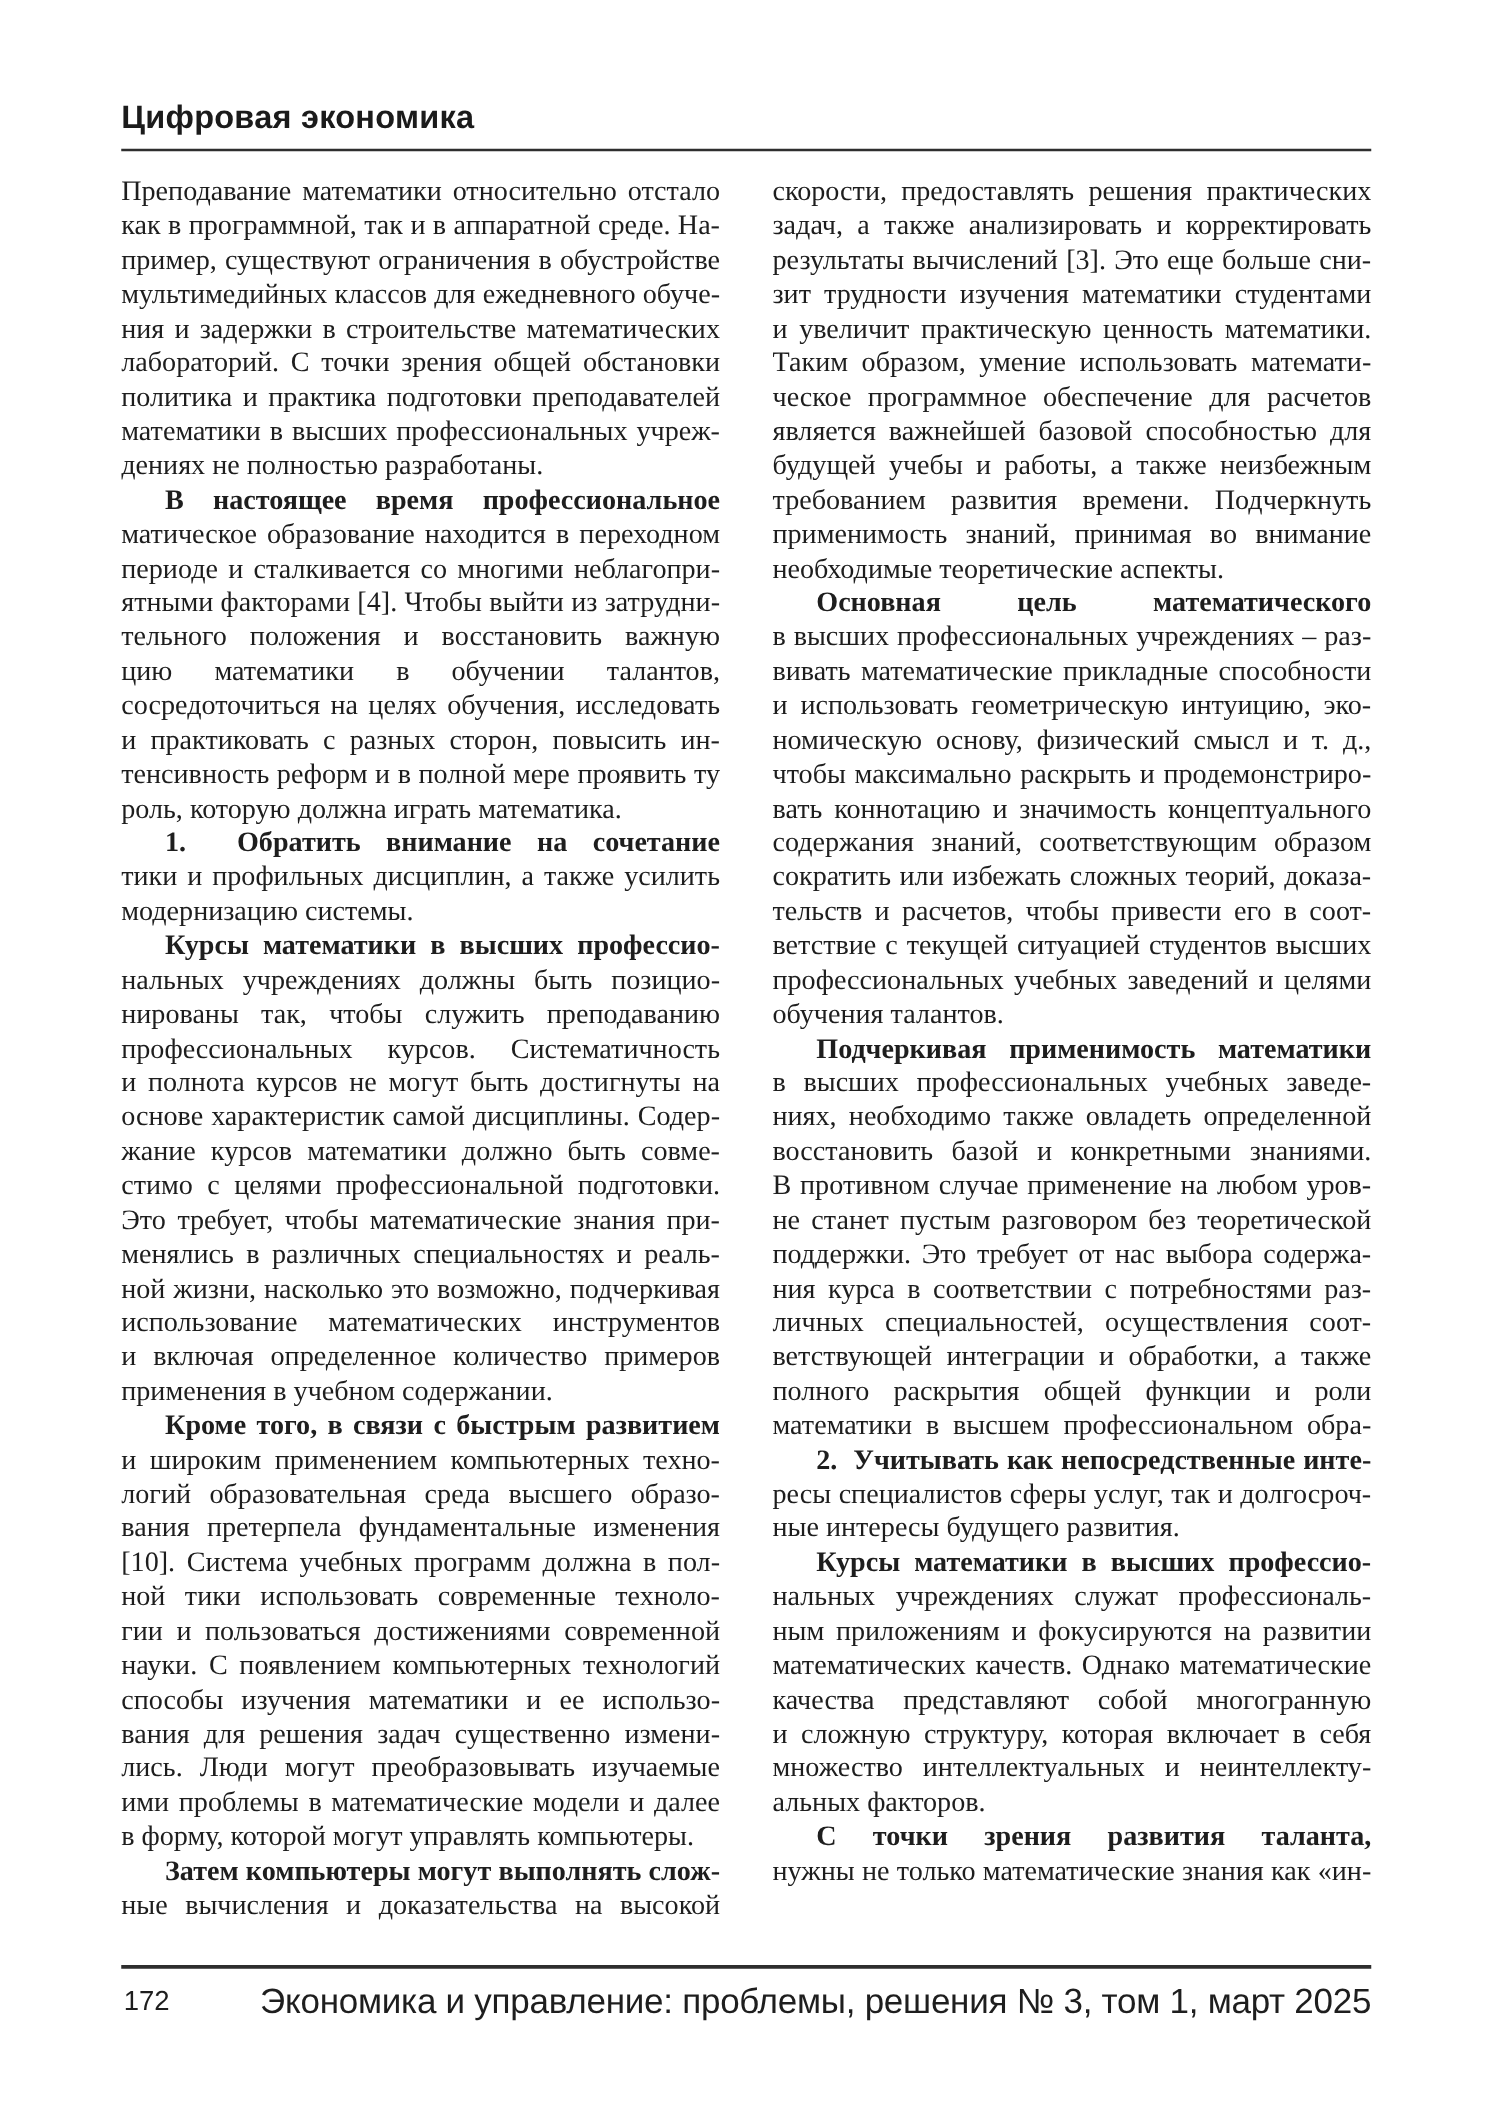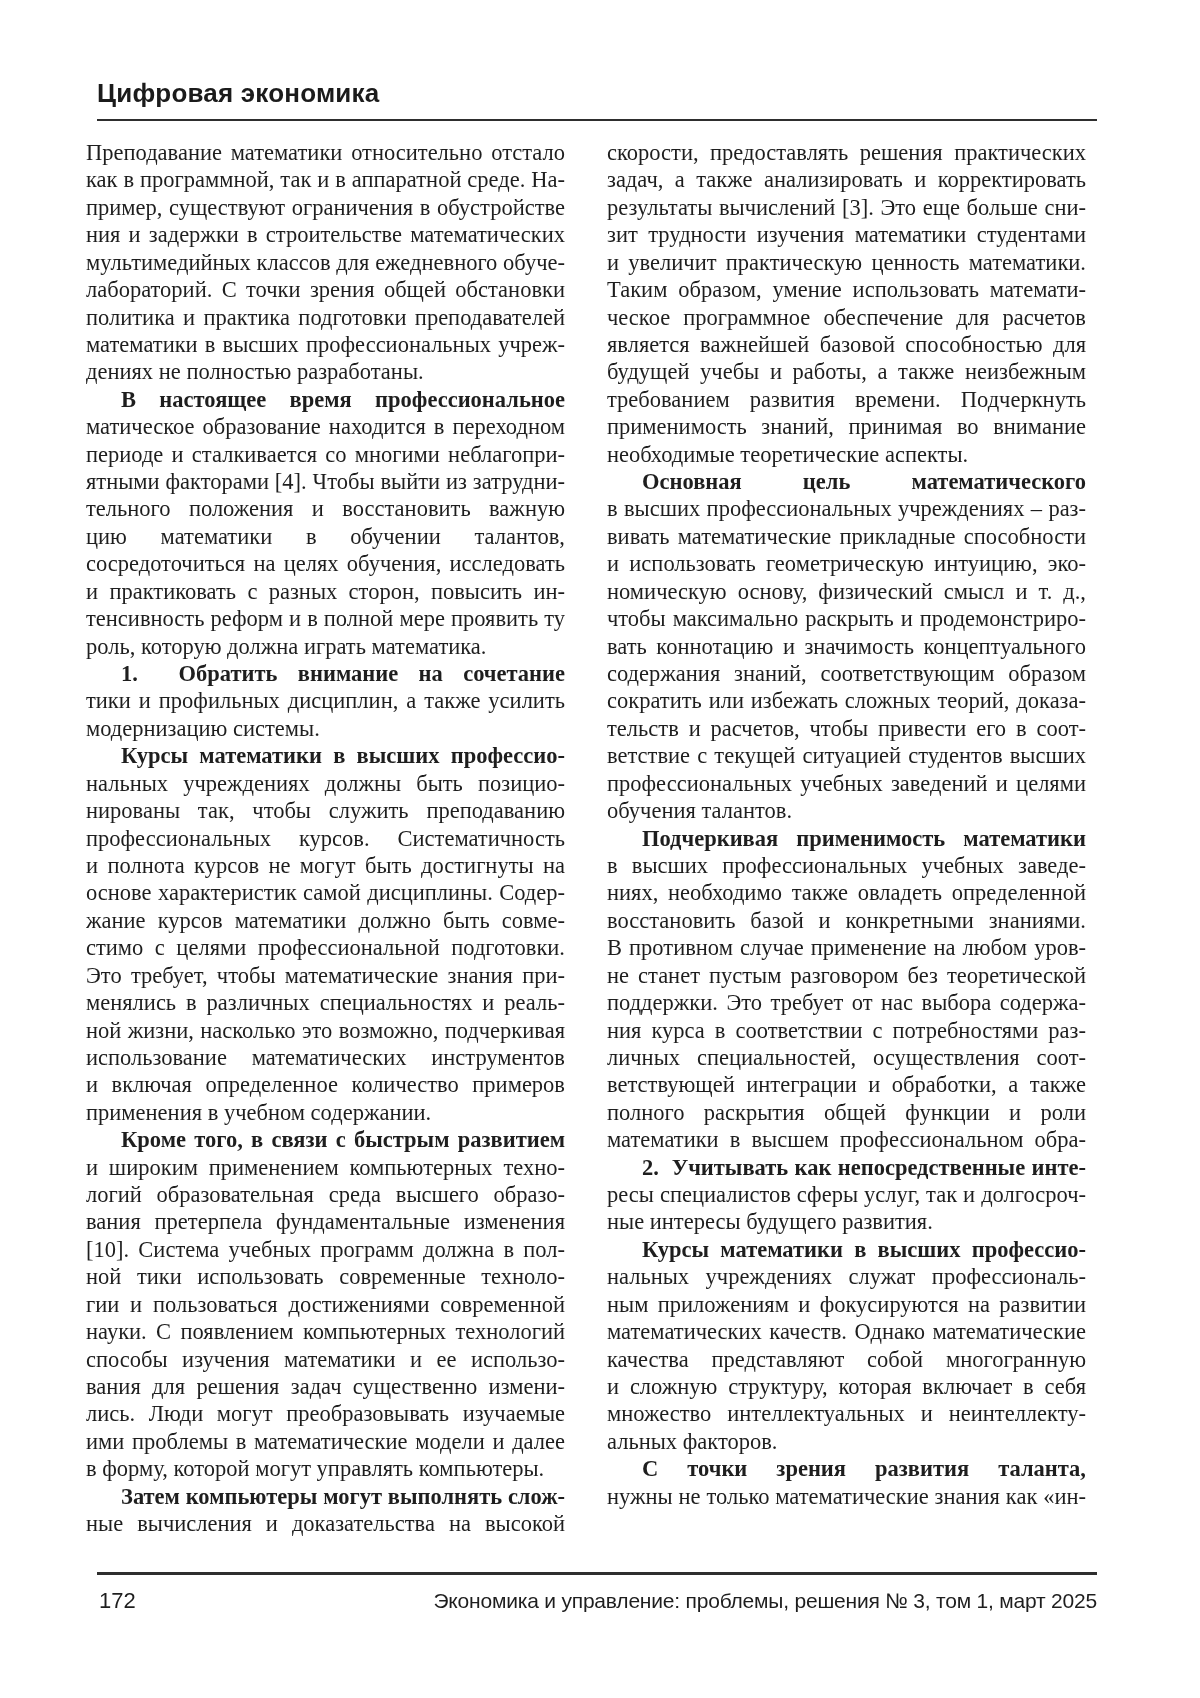--- a/index.html
+++ b/index.html
@@ -31,21 +31,21 @@
   .header-rule {
     position: absolute;
     left: 97px;
     top: 119px;
     width: 1000px;
     height: 2px;
     background: #2e2e2e;
   }
   .columns {
     position: absolute;
-    left: 86px;
+    left: 97px;
     top: 139px;
     width: 1000px;
     display: flex;
     gap: 42px;
   }
   .col {
     width: 479px;
   }
   .line {
     height: 27.43px;
@@ -73,21 +73,21 @@
     font-family: "Liberation Sans", sans-serif;
     font-size: 22px;
     line-height: 26px;
     color: #1e1e1e;
   }
   .journal-line {
     position: absolute;
     right: 103px;
     top: 1588px;
     font-family: "Liberation Sans", sans-serif;
-    font-size: 21px;
+    font-size: 28px;
     line-height: 26px;
     letter-spacing: -0.2px;
     color: #1e1e1e;
     white-space: nowrap;
     text-align: center;
   }
 </style>
 </head>
 <body>
 
@@ -95,22 +95,22 @@
 
   <div class="section-header">Цифровая экономика</div>
 
   <div class="header-rule"></div>
 
   <div class="columns">
     <div class="col">
         <div class="line">Преподавание математики относительно отстало</div>
         <div class="line">как в программной, так и в аппаратной среде. На-</div>
         <div class="line">пример, существуют ограничения в обустройстве</div>
+        <div class="line">мультимедийных классов для ежедневного обуче-</div>
         <div class="line">ния и задержки в строительстве математических</div>
-        <div class="line">мультимедийных классов для ежедневного обуче-</div>
         <div class="line">лабораторий. С точки зрения общей обстановки</div>
         <div class="line">политика и практика подготовки преподавателей</div>
         <div class="line">математики в высших профессиональных учреж-</div>
         <div class="line end">дениях не полностью разработаны.</div>
         <div class="line indent">В настоящее время профессиональное мате-</div>
         <div class="line">матическое образование находится в переходном</div>
         <div class="line">периоде и сталкивается со многими неблагопри-</div>
         <div class="line">ятными факторами [4]. Чтобы выйти из затрудни-</div>
         <div class="line">тельного положения и восстановить важную пози-</div>
         <div class="line">цию математики в обучении талантов, необходимо</div>

